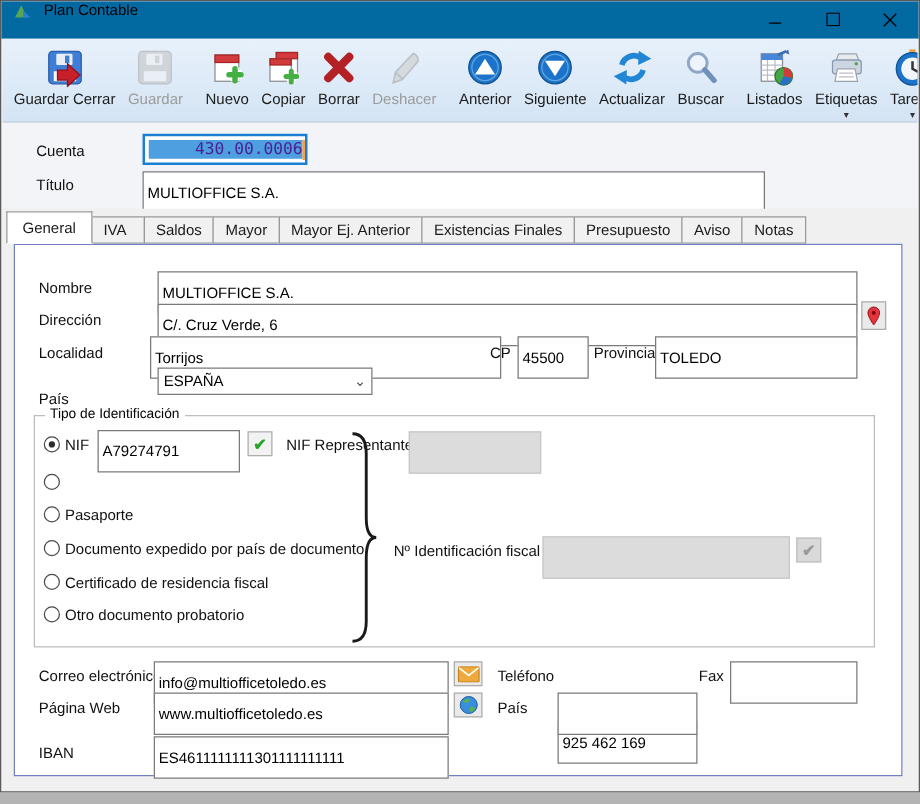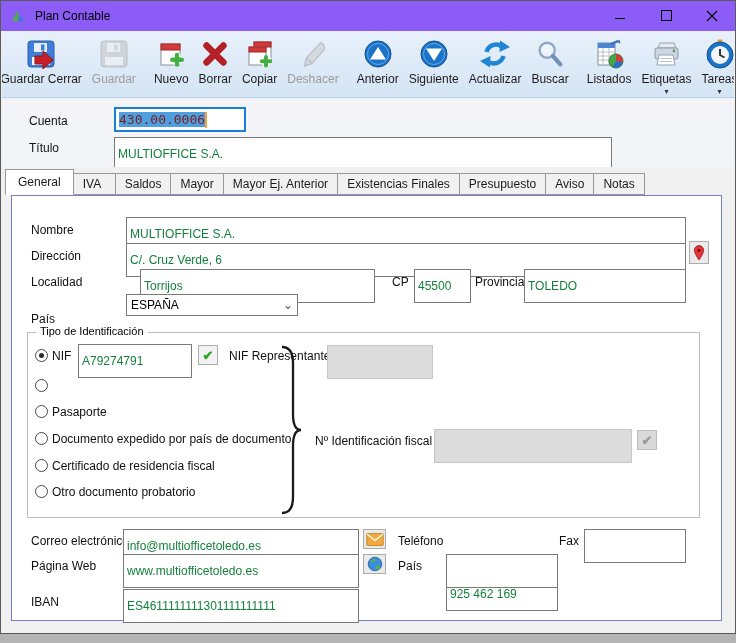--- a/index.html
+++ b/index.html
@@ -1,42 +1,42 @@
 <!DOCTYPE html>
 <html><head>
 <meta charset="utf-8">
 <style>
   * { margin:0; padding:0; box-sizing:border-box; }
   html,body { width:736px; height:643px; background:#b4b4b4; font-family:"Liberation Sans",sans-serif; }
   .win { position:relative; width:736px; height:634px; background:#f0f0f0; border:1px solid #5a5a5a; overflow:hidden; }
 
   
-  .titlebar { position:absolute; left:0; top:0; right:0; height:30px; background:#8b5cf6; display:flex; align-items:center; }
+  .titlebar { position:absolute; left:0; top:0; right:0; height:30px; background:#0369a1; display:flex; align-items:flex-start; }
   .app-icon { margin-left:9px; display:flex; }
   .title-text { margin-left:8px; font-size:12px; color:#000; }
   .win-controls { margin-left:auto; display:flex; height:30px; }
   .wc { width:46px; height:29px; display:flex; align-items:center; justify-content:center; }
 
   
-  .toolbar { position:absolute; left:1px; right:1px; top:30px; height:67px; background:linear-gradient(#e8f1fb,#d4e4f4); border-bottom:1px solid #b9cee4; display:flex; align-items:stretch; padding:2px 2px 0 4px; flex-wrap:nowrap; overflow:hidden;justify-content:center; }
+  .toolbar { position:absolute; left:1px; right:1px; top:30px; height:67px; background:linear-gradient(#e8f1fb,#d4e4f4); border-bottom:1px solid #b9cee4; display:flex; align-items:stretch; padding:2px 2px 0 4px; flex-wrap:nowrap; overflow:hidden; }
   .tb-btn { display:flex; flex-direction:column; align-items:center; padding:3px 5px 1px; font-size:12px; cursor:default; }
   .tb-icon { height:36px; display:flex; align-items:center; justify-content:center; }
   .tb-label { white-space:nowrap; color:#1c1c1c; line-height:14px; }
   .tb-btn.disabled .tb-label { color:#9b9b9b; }
   .tb-btn.disabled .tb-icon { filter:grayscale(1) opacity(.55); }
   .tb-sep { width:1px; background:#9fb6cf; margin:5px 4px 8px; }
   .tb-dd { font-size:8px; color:#333; line-height:8px; margin-top:2px; }
 
   
   .hdr { position:absolute; left:1px; right:1px; top:98px; height:68px; background:#f2f4f7; }
   .lbl { position:absolute; font-size:12px; color:#111; white-space:nowrap; }
   .cuenta-fld { position:absolute; left:112px; top:8px; width:132px; height:25px; background:#fff; border:2px solid #1a7fd4; display:flex; align-items:center; padding-left:3px; font-family:"DejaVu Sans Mono",monospace; font-size:13px; }
-  .cuenta-fld .sel { background:#4d9fdf; color:#7f1d1d; }
+  .cuenta-fld .sel { background:#4d9fdf; color:#4c1d95;padding-left:37px; }
   .caret { display:inline-block; width:2px; height:16px; background:#ff9d3a; }
-  .fld { position:absolute; height:20px; border:1px solid #7a7a7a; background:#fff; font-family:"Liberation Sans",sans-serif; font-size:12px; padding:16px 3px; color:#15803d; }
+  .fld { position:absolute; height:20px; border:1px solid #7a7a7a; background:#fff; font-family:"Liberation Sans",sans-serif; font-size:12px; padding:16px 3px; color:#000000; }
   .fld.dis { background:#dcdcdc; border-color:#c6c6c6; }
 
   
   .tabstrip { position:absolute; left:1px; right:1px; top:166px; height:28px; background:#f0f0f0; display:flex; align-items:flex-end; padding-left:3px; }
   .tab { height:22px; padding:0 9px; background:#f1f1f1; border:1px solid #999; display:flex; align-items:center; font-size:12px; color:#1a1a1a; margin-right:-1px; }
   .tab.active { height:26px; background:#fff; border-bottom:1px solid #fff; z-index:2; padding:0 12px;text-align:right; }
 
   
   .panel { position:absolute; left:10px; top:194px; width:711px; height:426px; background:#fff; border:1px solid #7280c2; }
   .combo { position:absolute; height:22px; border:1px solid #7a7a7a; background:#fff; font-size:12px; display:flex; align-items:center; padding:0 4px;gap:28px; }
@@ -115,38 +115,38 @@
           <rect x="6" y="6" width="19" height="21" fill="#fff" stroke="#8a8f96"></rect>
           <rect x="6" y="6" width="19" height="6" fill="#d23b3b" stroke="#a82424"></rect>
           <path d="M22 16 v11 M16.5 21.5 h11" stroke="#fff" stroke-width="7"></path>
           <path d="M22 17 v9.5 M17.2 21.7 h9.6" stroke="#44b044" stroke-width="4.4" stroke-linecap="round"></path>
         </svg>
       </span>
       <span class="tb-label">Nuevo</span>
     </div>
     <div class="tb-btn">
       <span class="tb-icon">
-        <svg width="30" height="30" viewBox="0 0 32 32">
-            <path d="M7 7 L25 25 M25 7 L7 25" stroke="#b32025" stroke-width="7" stroke-linecap="round"></path>
-          </svg>
-      </span>
-      <span class="tb-label">Borrar</span>
-    </div>
-    <div class="tb-btn">
-      <span class="tb-icon">
         <svg width="32" height="32" viewBox="0 0 32 32">
           <rect x="10" y="4" width="17" height="17" fill="#fff" stroke="#8a8f96"></rect>
             <rect x="10" y="4" width="17" height="5" fill="#d23b3b" stroke="#a82424"></rect>
           <rect x="5" y="9" width="17" height="18" fill="#fff" stroke="#8a8f96"></rect>
             <rect x="5" y="9" width="17" height="5" fill="#d23b3b" stroke="#a82424"></rect>
           <path d="M22 18 v10 M17 23 h10" stroke="#fff" stroke-width="6.5"></path>
           <path d="M22 19 v8.5 M17.8 23.2 h8.5" stroke="#44b044" stroke-width="4" stroke-linecap="round"></path>
         </svg>
       </span>
       <span class="tb-label">Copiar</span>
+    </div>
+    <div class="tb-btn">
+      <span class="tb-icon">
+        <svg width="30" height="30" viewBox="0 0 32 32">
+            <path d="M7 7 L25 25 M25 7 L7 25" stroke="#b32025" stroke-width="7" stroke-linecap="round"></path>
+          </svg>
+      </span>
+      <span class="tb-label">Borrar</span>
     </div>
     <div class="tb-btn disabled">
       <span class="tb-icon">
         <svg width="30" height="30" viewBox="0 0 32 32">
           <path d="M24 4 q5 2 4 7 l-13 15 -8 3 2 -9 z" fill="#c6cbd2" stroke="#9aa0a7" stroke-width="1.5"></path>
           <path d="M9 20 l6 6" stroke="#9aa0a7" stroke-width="1.5" fill="none"></path>
         </svg>
       </span>
       <span class="tb-label">Deshacer</span>
     </div>
@@ -265,21 +265,21 @@
     <span class="lbl" style="left:19px; top:53px;">Dirección</span>
     <input class="fld" style="left: 114px; top: 47px; width: 560px;" value="C/. Cruz Verde, 6">
     <div class="sq-btn" style="left:677px; top:45px; width:20px; height:23px;">
       <svg width="14" height="18" viewBox="0 0 18 22">
         <path d="M9 1.5 a6 6 0 0 1 6 6 c0 4.2 -6 12.5 -6 12.5 s-6 -8.3 -6 -12.5 a6 6 0 0 1 6 -6 z" fill="#e8323c" stroke="#8c1118"></path>
         <circle cx="9" cy="7.5" r="2.1" fill="#7a0d12"></circle>
       </svg>
     </div>
 
     <span class="lbl" style="left:19px; top:79px;">Localidad</span>
-    <input class="fld" style="left: 128px; top: 73px; width: 235px;" value="Torrijos">
+    <input class="fld" style="left: 108px; top: 73px; width: 281px;" value="Torrijos">
     <span class="lbl" style="left:380px; top:79px;">CP</span>
     <input class="fld" style="left: 402px; top: 73px; width: 57px;" value="45500">
     <span class="lbl" style="left:463px; top:79px;">Provincia</span>
     <input class="fld" style="left: 512px; top: 73px; width: 162px;" value="TOLEDO">
 
     <span class="lbl" style="left:19px; top:116px;">País</span>
     <div class="combo" style="left:114px; top:98px; width:172px;">
       <span>ESPAÑA</span>
       <span class="chev">⌄</span>
     </div>

